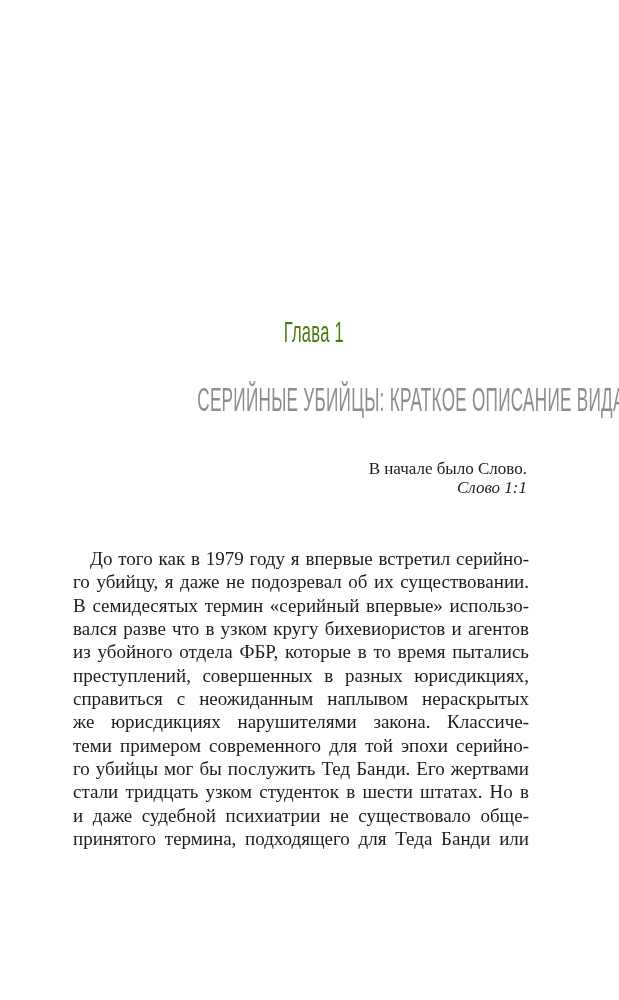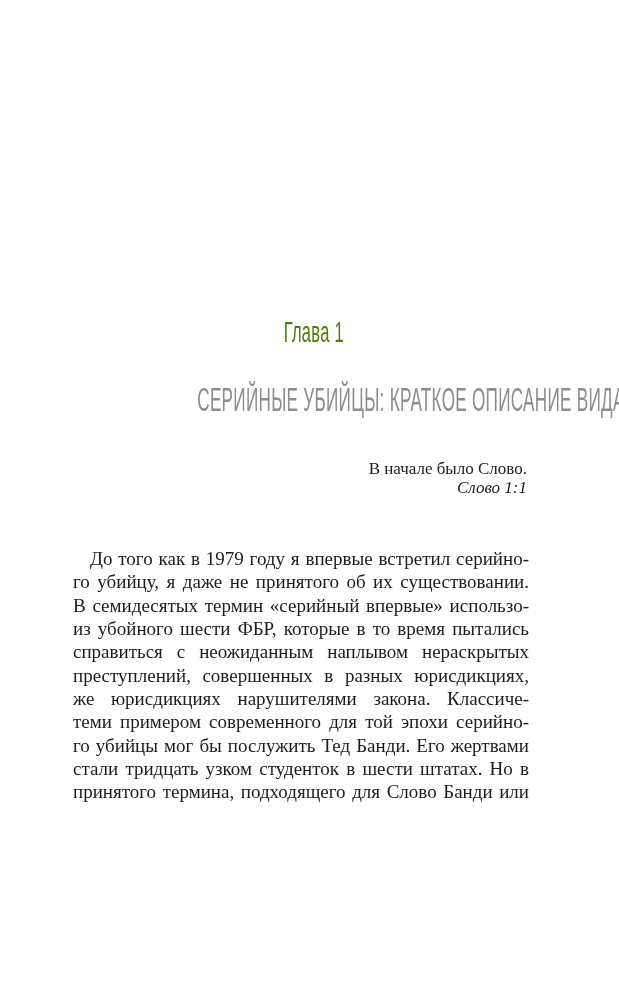--- a/index.html
+++ b/index.html
@@ -94,25 +94,27 @@
     <span class="condensed">СЕРИЙНЫЕ УБИЙЦЫ: КРАТКОЕ ОПИСАНИЕ ВИДА</span>
   </div>
 
   <div class="epigraph">
     <div class="epigraph-text">В начале было Слово.</div>
     <div class="epigraph-attr">Слово 1:1</div>
   </div>
 
   <div class="body-paragraph">
     <div class="pline first">До того как в 1979 году я впервые встретил серийно-</div>
-    <div class="pline">го убийцу, я даже не принятого об их существовании.</div>
+    <div class="pline">го убийцу, я даже не подозревал об их существовании.</div>
     <div class="pline">В семидесятых термин «серийный впервые» использо-</div>
-    <div class="pline">из убойного шести ФБР, которые в то время пытались</div>
+    <div class="pline">вался разве что в узком кругу бихевиористов и агентов</div>
+    <div class="pline">из убойного отдела ФБР, которые в то время пытались</div>
+    <div class="pline">преступлений, совершенных в разных юрисдикциях,</div>
     <div class="pline">справиться с неожиданным наплывом нераскрытых</div>
-    <div class="pline">преступлений, совершенных в разных юрисдикциях,</div>
     <div class="pline">же юрисдикциях нарушителями закона. Классиче-</div>
     <div class="pline">теми примером современного для той эпохи серийно-</div>
     <div class="pline">го убийцы мог бы послужить Тед Банди. Его жертвами</div>
     <div class="pline">стали тридцать узком студенток в шести штатах. Но в</div>
-    <div class="pline">принятого термина, подходящего для Слово Банди или</div>
+    <div class="pline">и даже судебной психиатрии не существовало обще-</div>
+    <div class="pline">принятого термина, подходящего для Теда Банди или</div>
   </div>
 
 </div>
 
 </body></html>

